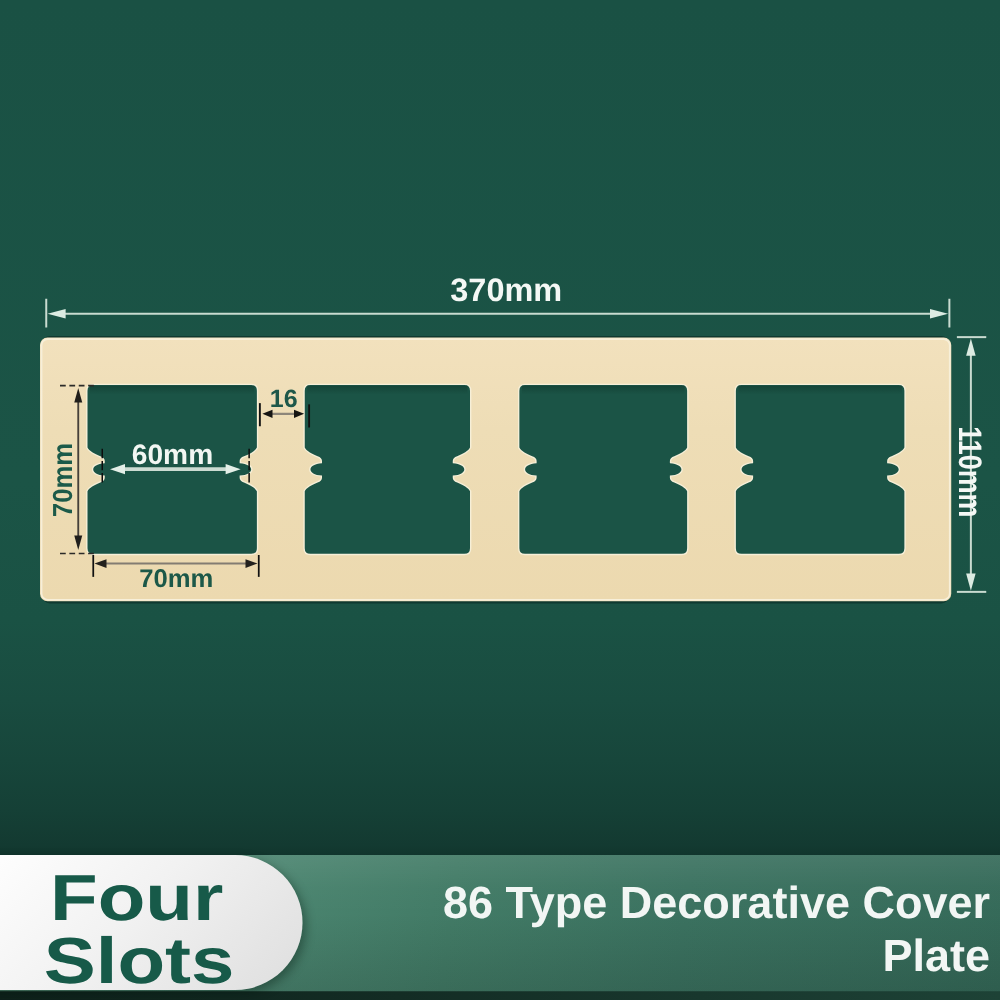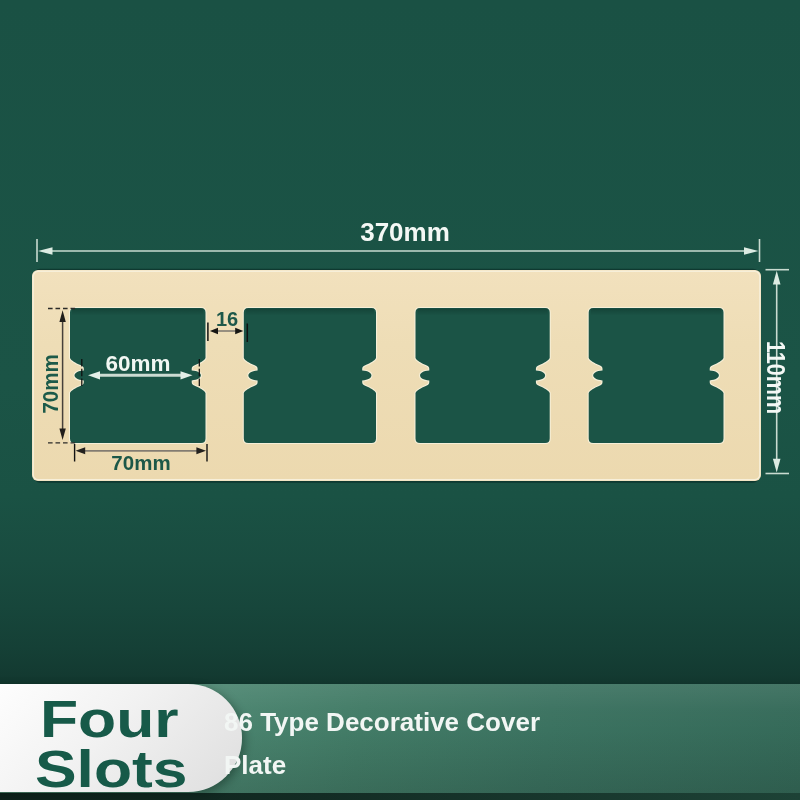--- a/index.html
+++ b/index.html
@@ -11,23 +11,23 @@
   .banner{position:absolute;left:0;top:684px;width:800px;height:116px;
       background:linear-gradient(180deg, rgba(255,255,255,0.08) 0%, rgba(255,255,255,0.02) 22%, rgba(0,0,0,0) 40%, rgba(8,18,14,0.16) 100%),linear-gradient(97deg,#5d967e 0%,#4d8772 22%,#427b66 45%,#3b7260 68%,#356a59 100%);}
   .bannerdark{position:absolute;left:0;top:793px;width:800px;height:7px;
       background:linear-gradient(90deg,#0e211b 0%,#132c24 40%,#1d4236 100%);}
   .pill{position:absolute;left:-20px;top:684px;width:262px;height:108px;
       border-radius:0 54px 54px 0;
       background:linear-gradient(135deg,#ffffff 0%,#f2f2f2 45%,#dedede 100%);
       box-shadow:3px 3px 8px rgba(0,20,12,.35);}
   .fs{position:absolute;color:#175a49;font-weight:bold;font-size:52px;
       line-height:52px;transform:scaleX(1.2);transform-origin:0 0;white-space:nowrap;}
-  .title{position:absolute;left:224px;top:684px;width:550px;height:108px;
-      color:#f2f6f4;font-weight:bold;font-size:26px;line-height:42.5px;
-      text-align:left;padding-top:17px;box-sizing:border-box;}
+  .title{position:absolute;left:242px;top:684px;width:550px;height:108px;
+      color:#f2f6f4;font-weight:bold;font-size:36px;line-height:42.5px;
+      text-align:right;padding-top:17px;box-sizing:border-box;}
 </style>
 </head>
 <body>
 <div class="bg"></div>
 <svg width="800" height="800" viewBox="0 0 800 800">
   <defs>
     <linearGradient id="plateg" x1="0" y1="0" x2="0" y2="1">
       <stop offset="0" stop-color="#f2e1bd"></stop>
       <stop offset="0.35" stop-color="#eeddb6"></stop>
       <stop offset="1" stop-color="#ecd9af"></stop>

